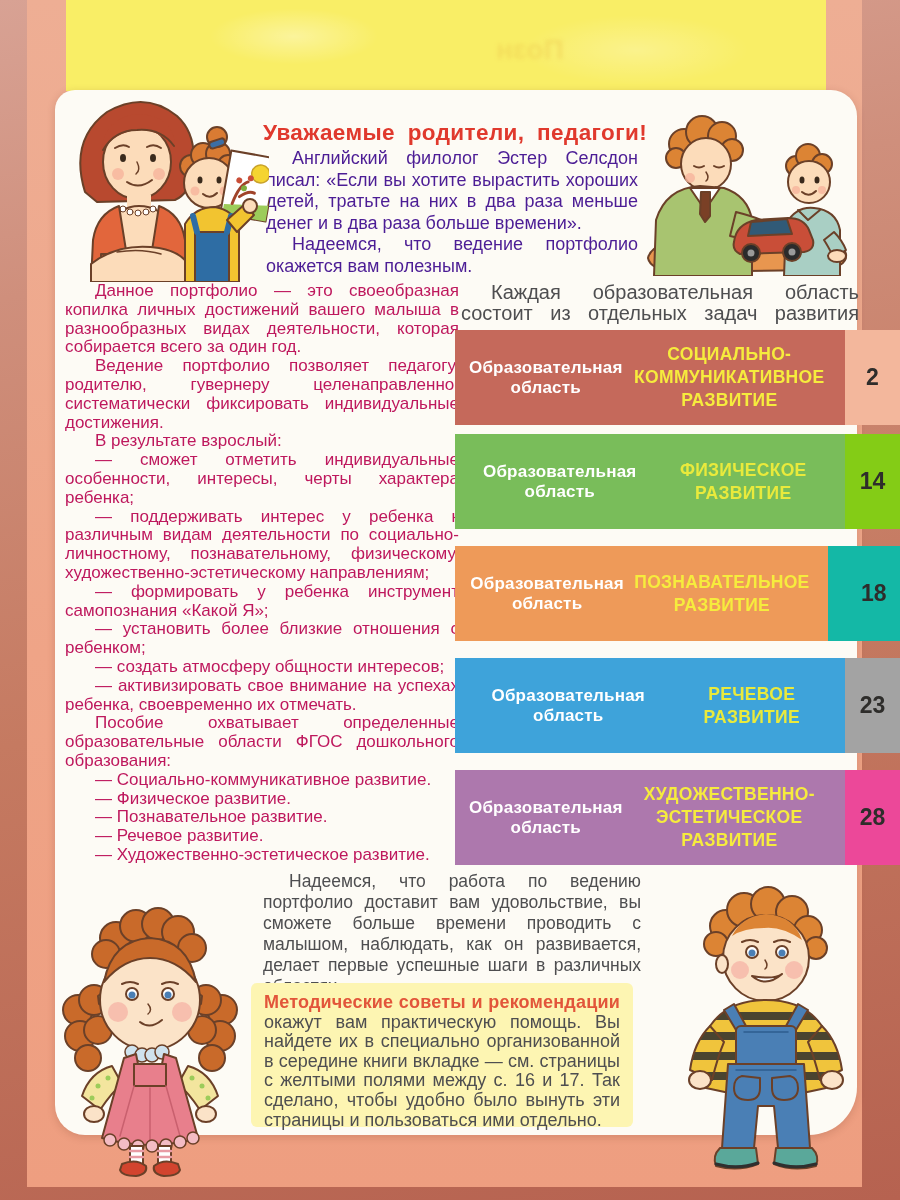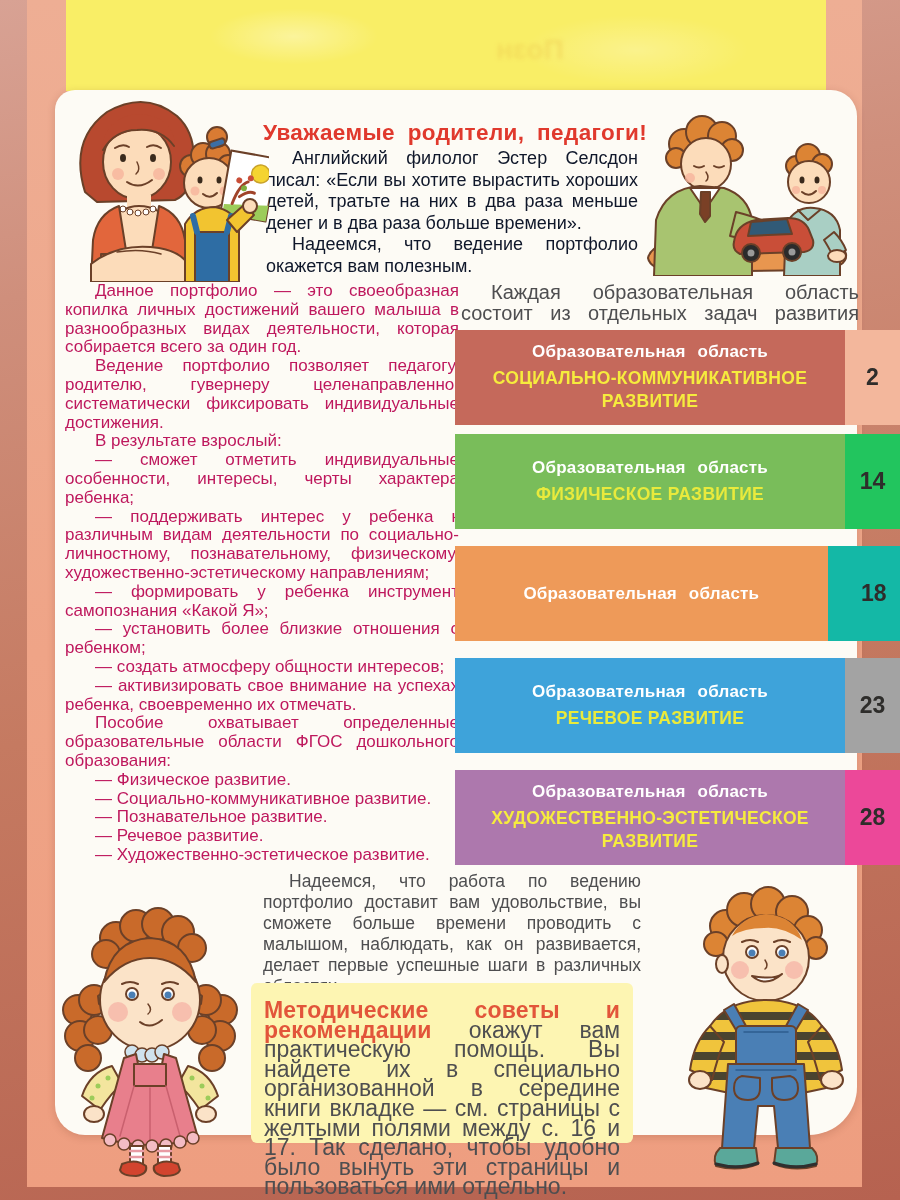--- a/index.html
+++ b/index.html
@@ -20,37 +20,37 @@
   .showthrough{position:absolute;left:430px;top:34px;font-weight:bold;font-size:28px;
                color:#edc94f;opacity:.45;transform:scaleX(-1);filter:blur(2px);}
   
   .page{position:absolute;left:55px;top:90px;width:802px;height:1045px;
         background:#fdfbf5;border-radius:20px 26px 48px 30px;
         box-shadow:0 2px 8px rgba(90,40,20,.18);z-index:2;}
   .page-title{position:absolute;left:190px;top:30px;width:420px;margin:0;
               text-align:center;font-size:22.5px;font-weight:bold;color:#e0392d;
               word-spacing:6px;letter-spacing:.4px;}
   .intro{position:absolute;left:211px;top:58px;width:372px;
-         font-size:18px;line-height:21.6px;color:#0f172a;text-align:justify;}
+         font-size:18px;line-height:21.6px;color:#4c1d95;text-align:justify;}
   .intro p{margin:0;text-indent:26px;}
   .col-left{position:absolute;left:10px;top:192px;width:394px;
             font-size:17px;line-height:18.8px;color:#be185d;text-align:justify;}
   .col-left p{margin:0;text-indent:30px;}
   .col-right-intro{position:absolute;left:406px;top:192px;width:398px;
             font-size:20px;line-height:21px;color:#4e4e50;text-align:justify;}
   .col-right-intro p{margin:0;text-indent:30px;}
   .closing{position:absolute;left:208px;top:781px;width:378px;margin:0;
            font-size:17.5px;line-height:21px;color:#4e4e50;text-align:justify;text-indent:26px;}
   .advice{position:absolute;left:196px;top:893px;width:356px;height:124px;
-          background:#fdf5b2;border-radius:6px;padding:18px 13px;
-          font-size:23px;line-height:19.6px;color:#4e4e50;text-align:justify;}
+          background:#fdf5b2;border-radius:6px;padding:10px 13px;
+          font-size:18px;line-height:19.6px;color:#4e4e50;text-align:justify;}
   .advice-title{font-weight:bold;color:#e2553a;letter-spacing:.2px;}
   
   .banner{position:absolute;left:455px;width:445px;height:95px;display:flex;z-index:5;}
-  .banner-main{width:390px;height:100%;display:flex;flex-direction:column;
+  .banner-main{width:390px;height:100%;display:flex;
                justify-content:center;align-items:center;gap:5px;padding:4px 14px;
                box-sizing:border-box;text-align:center;}
   .banner-label{color:#ffffff;font-weight:bold;font-size:17px;word-spacing:7px;letter-spacing:.2px;}
   .banner-title{font-weight:bold;font-size:17.5px;line-height:1.3;letter-spacing:.3px;}
   .banner-tab{width:55px;height:100%;display:flex;align-items:center;justify-content:center;
               font-weight:bold;font-size:23px;color:#2e2d2b;}
   
   .illu{position:absolute;z-index:6;}
   .illu-mom{left:57px;top:90px;z-index:3;}
   .illu-dad{left:638px;top:108px;z-index:3;}
@@ -204,22 +204,22 @@
       <p>Данное портфолио — это своеобразная копилка личных достижений вашего малыша в разнообразных видах деятельности, которая собирается всего за один год.</p>
       <p>Ведение портфолио позволяет педагогу, родителю, гувернеру целенаправленно, систематически фиксировать индивидуальные достижения.</p>
       <p>В результате взрослый:</p>
       <p>— сможет отметить индивидуальные особенности, интересы, черты характера ребенка;</p>
       <p>— поддерживать интерес у ребенка к различным видам деятельности по социально-личностному, познавательному, физическому, художественно-эстетическому направлениям;</p>
       <p>— формировать у ребенка инструмент самопознания «Какой Я»;</p>
       <p>— установить более близкие отношения с ребенком;</p>
       <p>— создать атмосферу общности интересов;</p>
       <p>— активизировать свое внимание на успехах ребенка, своевременно их отмечать.</p>
       <p>Пособие охватывает определенные образовательные области ФГОС дошкольного образования:</p>
+      <p>— Социально-коммуникативное развитие.</p>
       <p>— Физическое развитие.</p>
-      <p>— Социально-коммуникативное развитие.</p>
       <p>— Познавательное развитие.</p>
       <p>— Речевое развитие.</p>
       <p>— Художественно-эстетическое развитие.</p>
     </div>
 
     <div class="col-right-intro">
       <p>Каждая образовательная область состоит из отдельных задач развития малыша.</p>
     </div>
 
     <p class="closing">Надеемся, что работа по ведению портфолио доставит вам удовольствие, вы сможете больше времени проводить с малышом, наблюдать, как он развивается, делает первые успешные шаги в различных областях.</p>
@@ -237,26 +237,27 @@
       <span class="banner-title" style="color: rgb(246, 236, 61);">СОЦИАЛЬНО-КОММУНИКАТИВНОЕ РАЗВИТИЕ</span>
     </div>
     <div class="banner-tab" style="background: rgb(243, 183, 156);">2</div>
   </div>
 
   <div class="banner" style="top:434px;">
     <div class="banner-main" style="background: rgb(121, 189, 90);">
       <span class="banner-label">Образовательная  область</span>
       <span class="banner-title" style="color: rgb(233, 234, 60);">ФИЗИЧЕСКОЕ РАЗВИТИЕ</span>
     </div>
-    <div class="banner-tab" style="background: #22c55e;">14</div>
+    <div class="banner-tab" style="background: #84cc16;">14</div>
   </div>
 
   <div class="banner" style="top:546px;">
     <div class="banner-main" style="background: rgb(238, 154, 89);">
       <span class="banner-label">Образовательная  область</span>
+      <span class="banner-title" style="color: rgb(246, 236, 61);">ПОЗНАВАТЕЛЬНОЕ РАЗВИТИЕ</span>
     </div>
     <div class="banner-tab" style="background: #14b8a6; padding-left: 20px;">18</div>
   </div>
 
   <div class="banner" style="top:658px;">
     <div class="banner-main" style="background: rgb(62, 163, 218);">
       <span class="banner-label">Образовательная  область</span>
       <span class="banner-title" style="color: rgb(233, 234, 60);">РЕЧЕВОЕ РАЗВИТИЕ</span>
     </div>
     <div class="banner-tab" style="background: #a3a3a3;">23</div>

